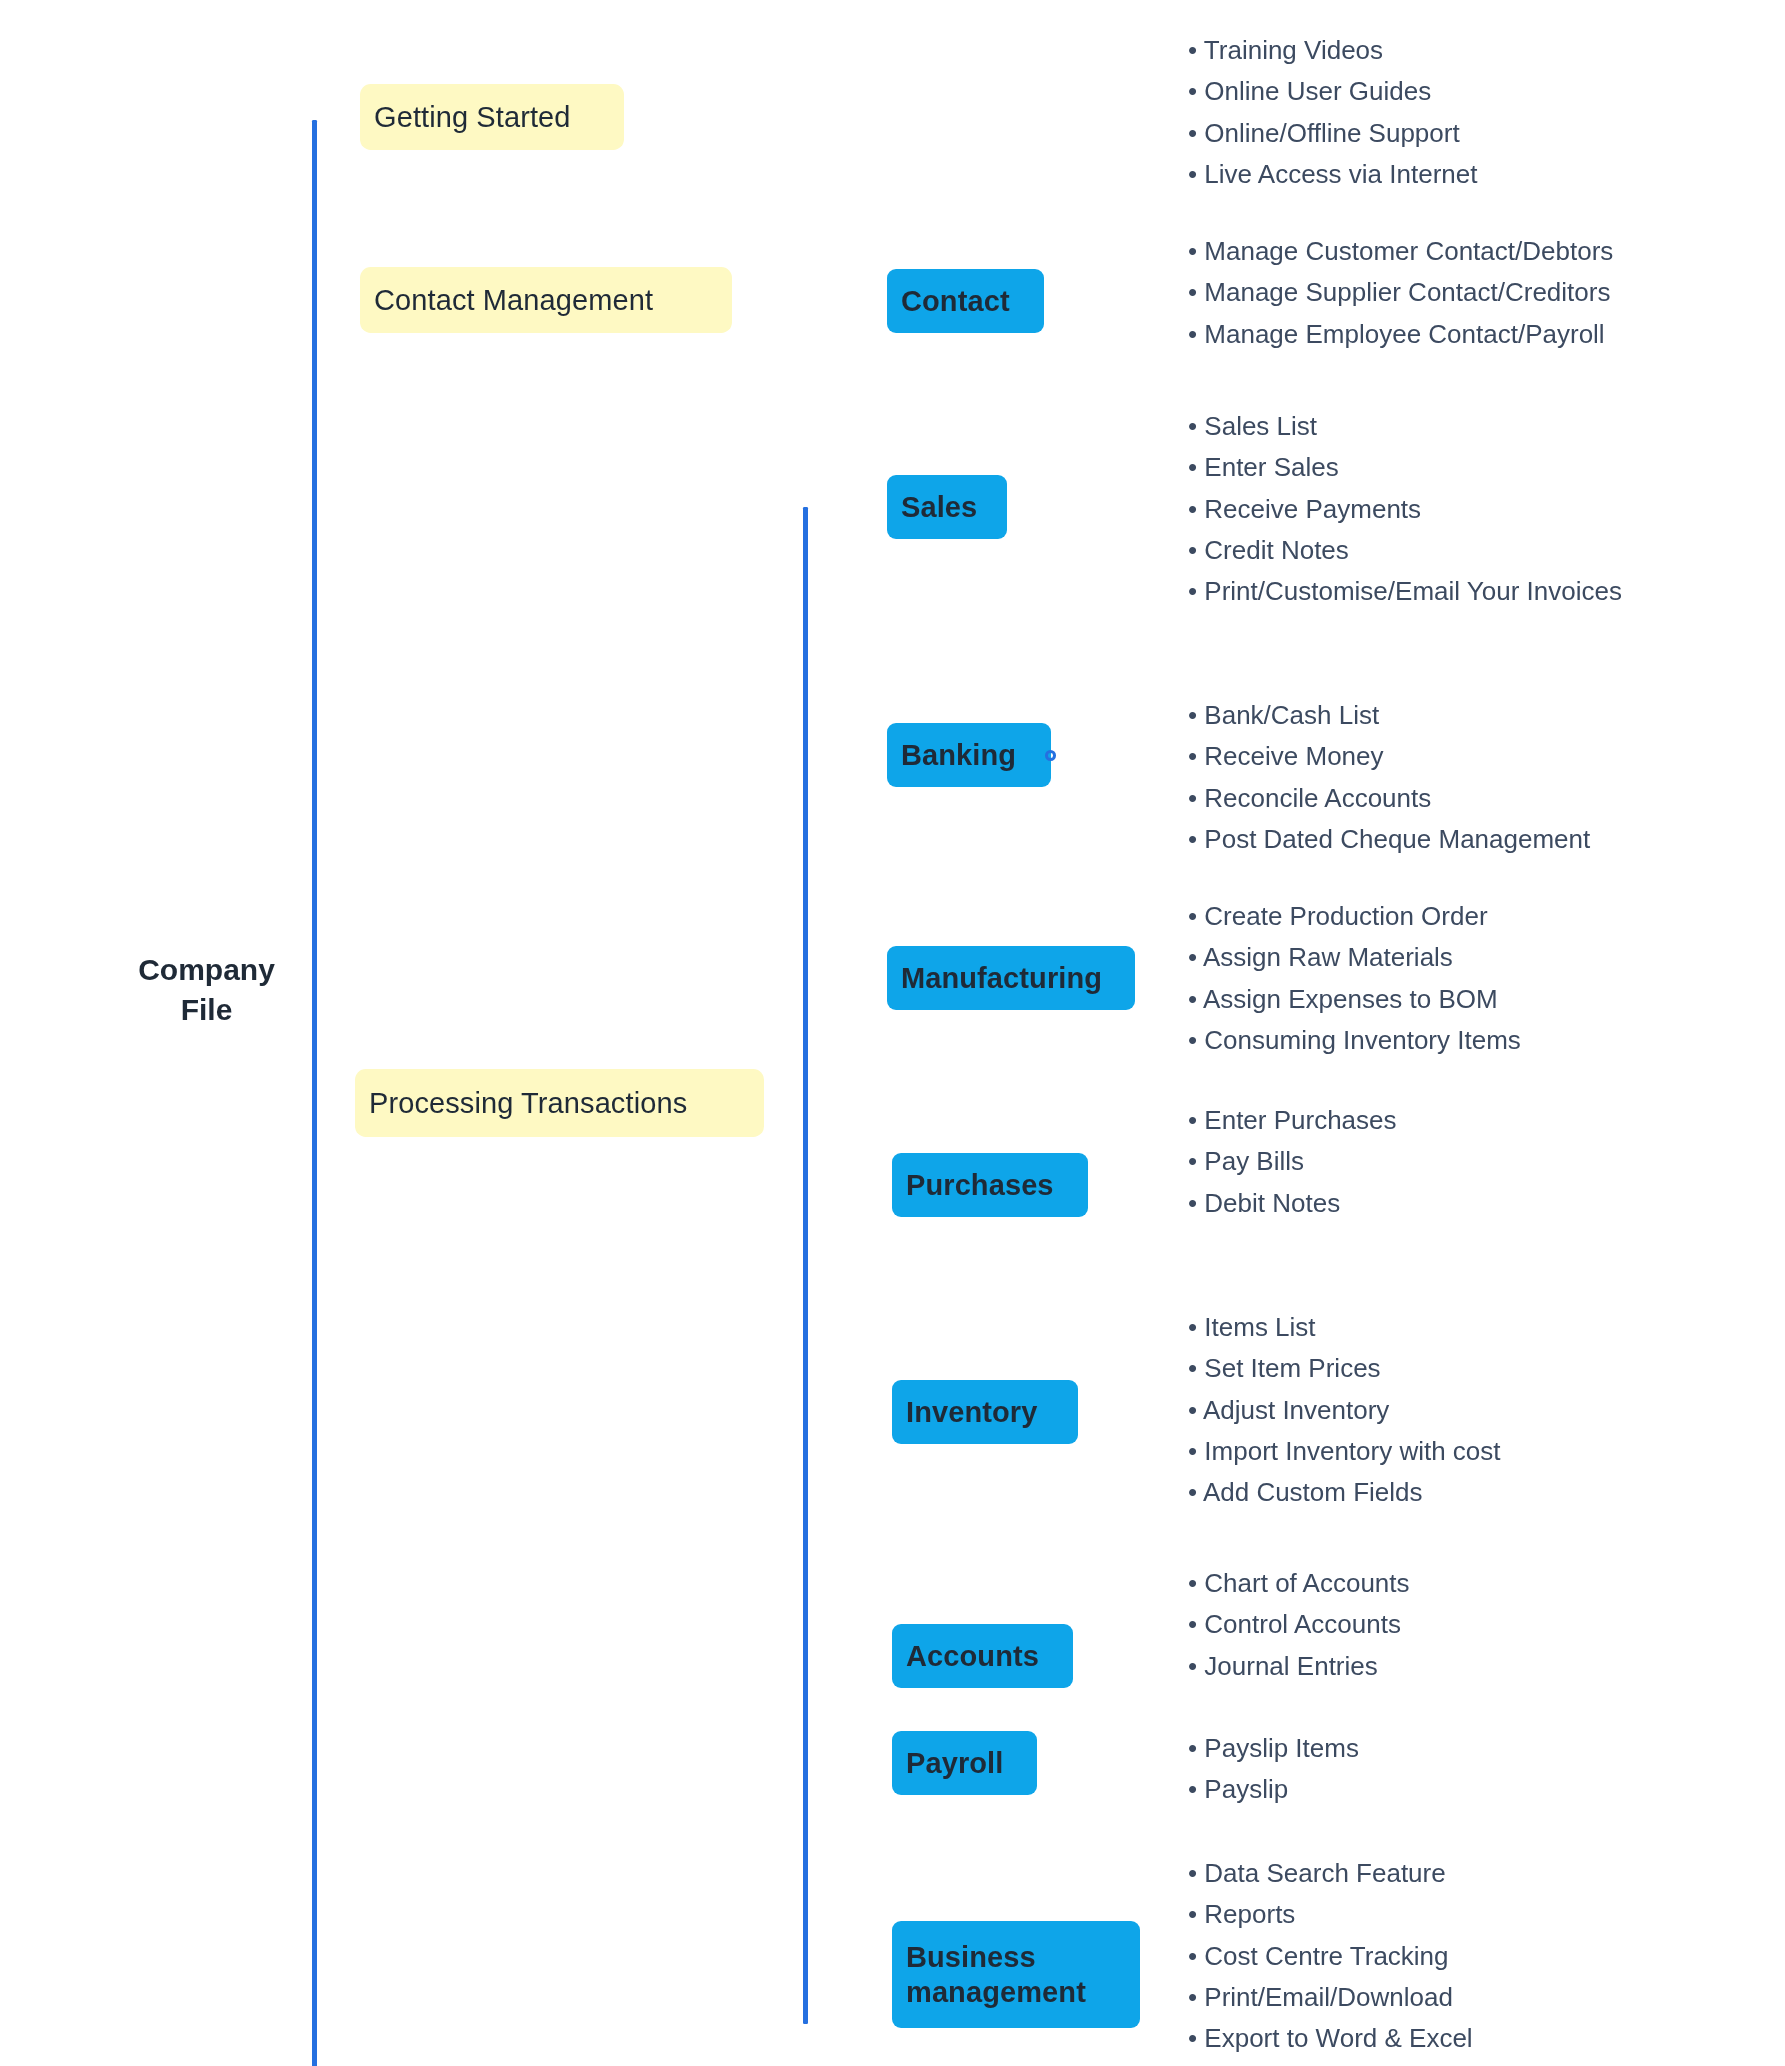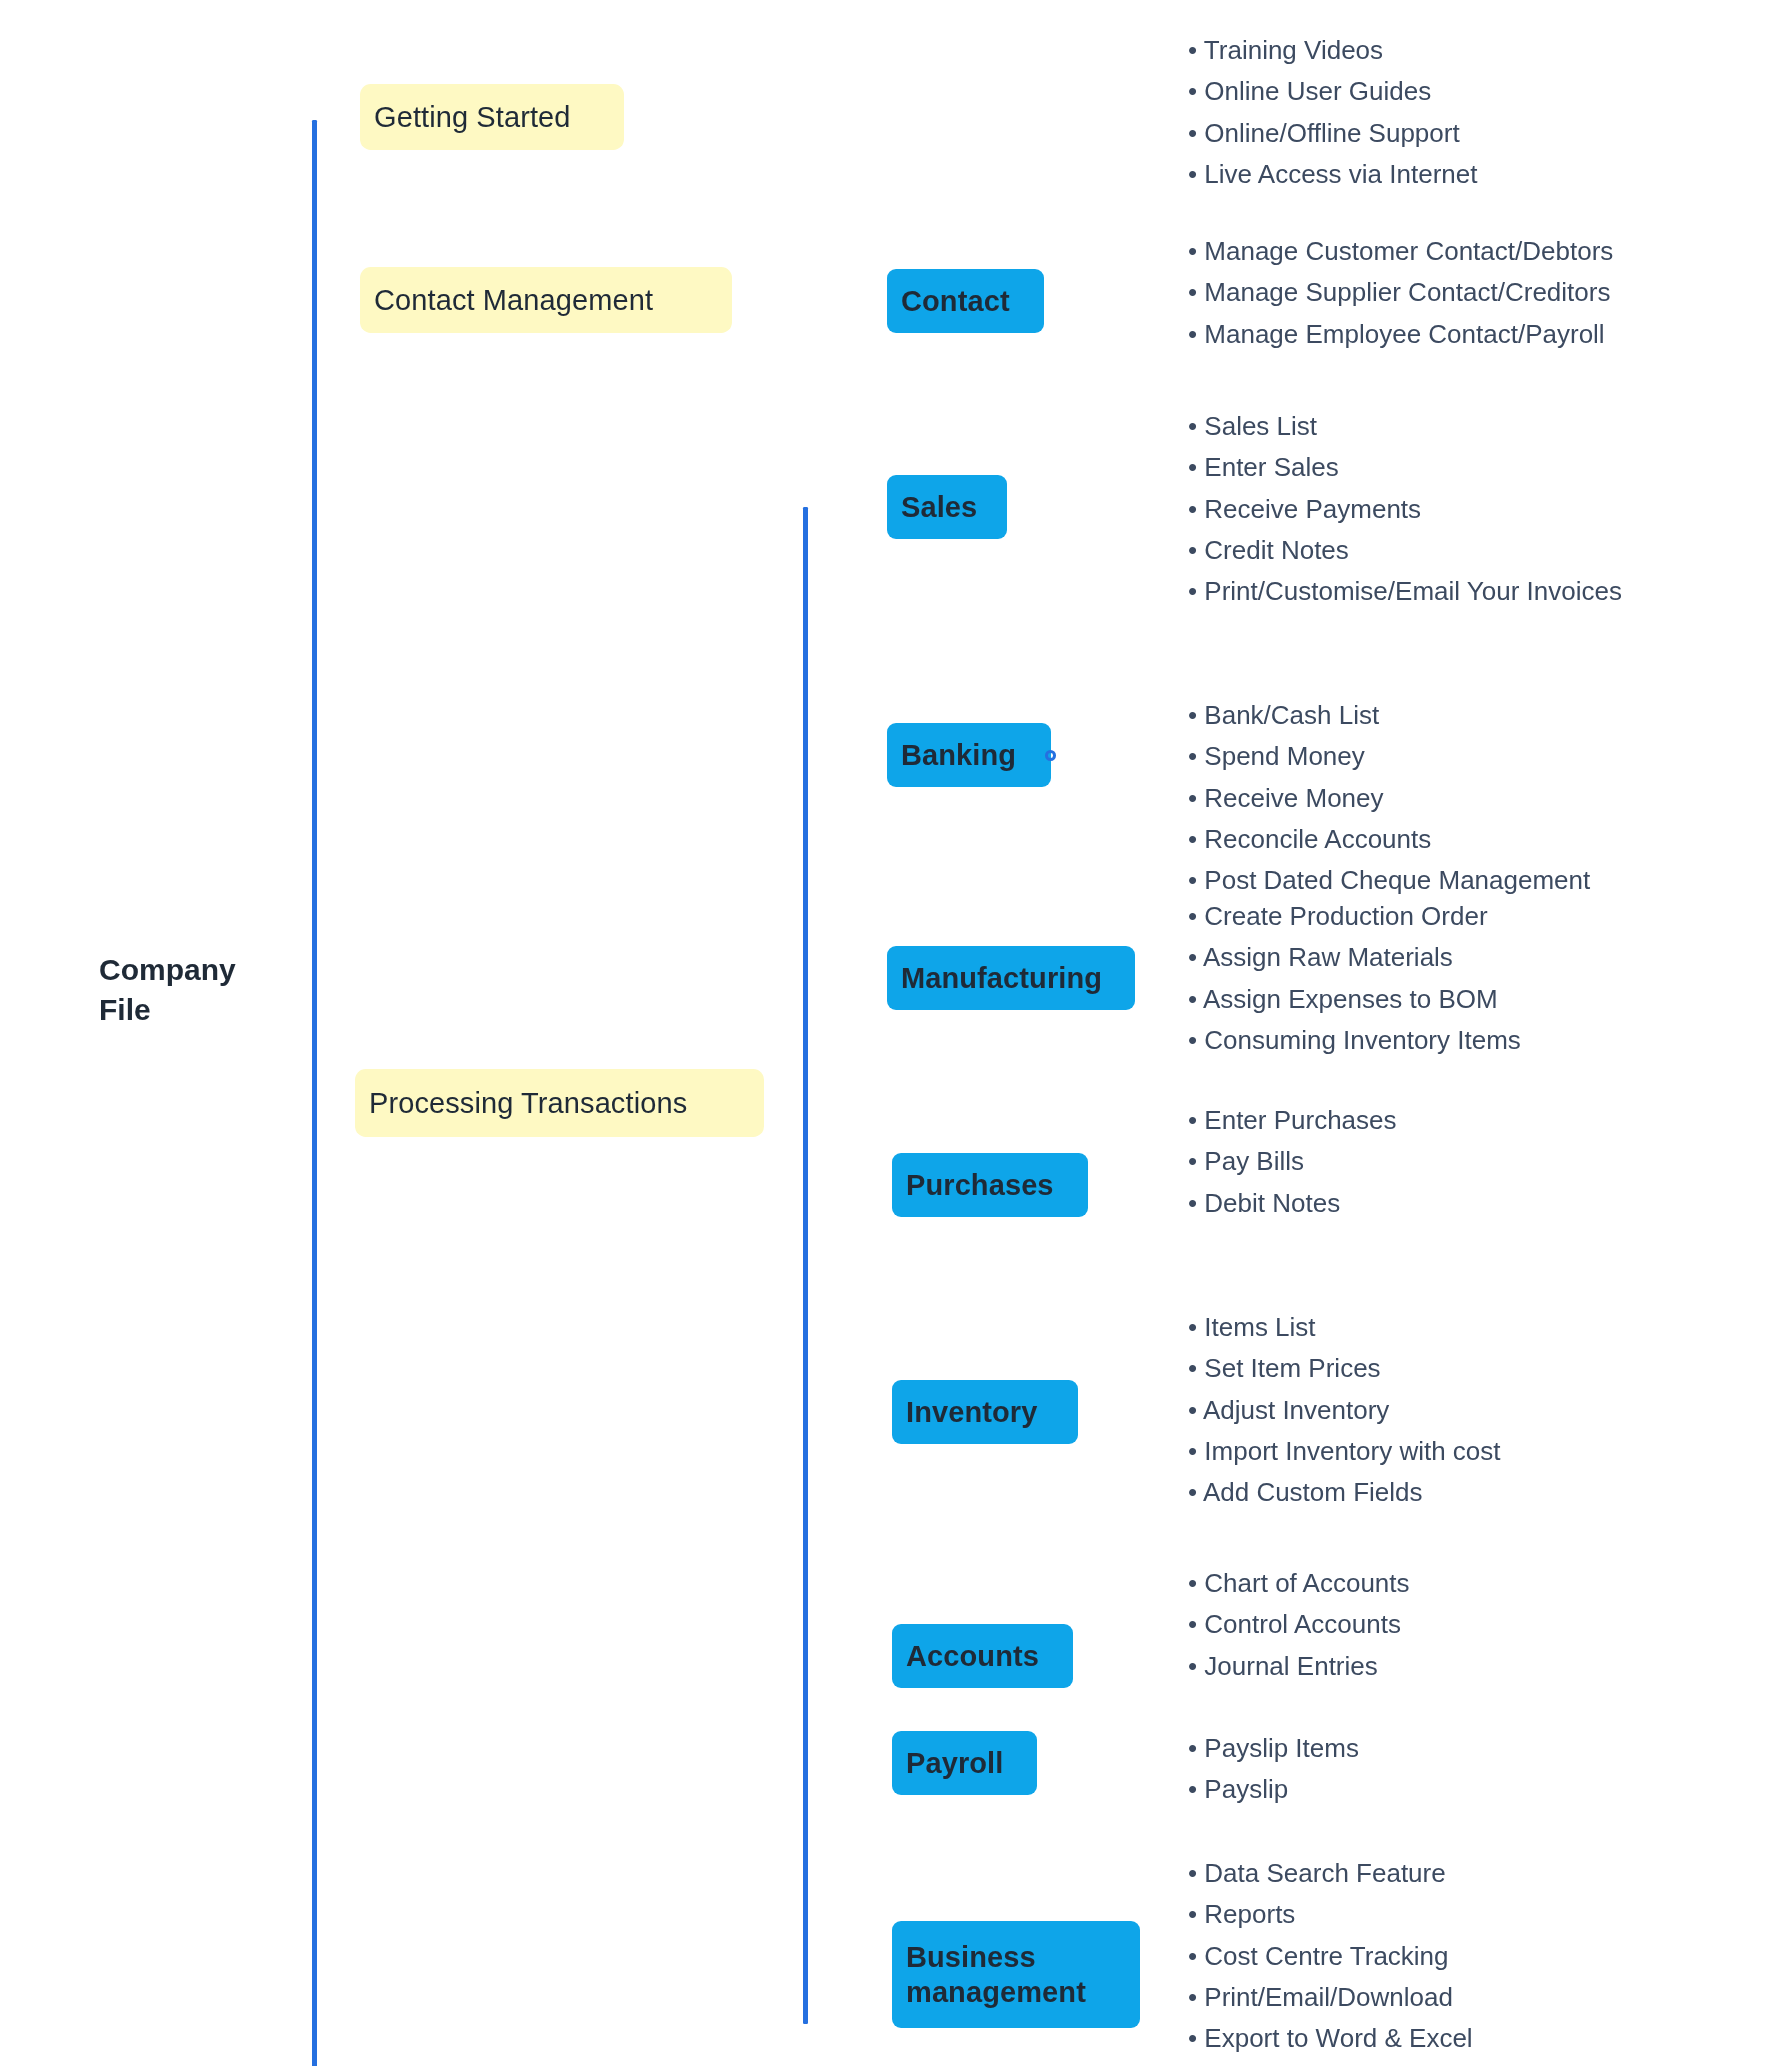--- a/index.html
+++ b/index.html
@@ -93,21 +93,21 @@
   }
 </style>
 </head>
 <body>
 
 <div id="canvas">
 
   <div class="rail" style="left:312px; top:120px; width:5.4px; height:2219px;"></div>
   <div class="rail" style="left:803px; top:507px; width:5.4px; height:1517px;"></div>
 
-  <div class="root-label" style="left:99px; top:950px; width:215px;">Company
+  <div class="root-label" style="left:99px; top:950px; width:215px;text-align:center;">Company
 File</div>
 
   <div class="chip chip-blue" style="left:360px; top:84px; width:264px; height:66px;">
     <span class="chip-label">Getting Started</span>
   </div>
 
   <div class="chip chip-blue" style="left:360px; top:267px; width:372px; height:66px;">
     <span class="chip-label">Contact Management</span>
   </div>
 
@@ -169,21 +169,20 @@
   <div class="bullets" style="left:1188px; top:413px; width:587px;">
     <span class="bullet-item">• Sales List</span>
     <span class="bullet-item">• Enter Sales</span>
     <span class="bullet-item">• Receive Payments</span>
     <span class="bullet-item">• Credit Notes</span>
     <span class="bullet-item">• Print/Customise/Email Your Invoices</span>
   </div>
 
   <div class="bullets" style="left:1188px; top:702px; width:587px;">
     <span class="bullet-item">• Bank/Cash List</span>
-    <span class="bullet-item">• Spend Money</span>
     <span class="bullet-item">• Receive Money</span>
     <span class="bullet-item">• Reconcile Accounts</span>
     <span class="bullet-item">• Post Dated Cheque Management</span>
   </div>
 
   <div class="bullets" style="left:1188px; top:903px; width:579px;">
     <span class="bullet-item">• Create Production Order</span>
     <span class="bullet-item">• Assign Raw Materials</span>
     <span class="bullet-item">• Assign Expenses to BOM</span>
     <span class="bullet-item">• Consuming Inventory Items</span>

